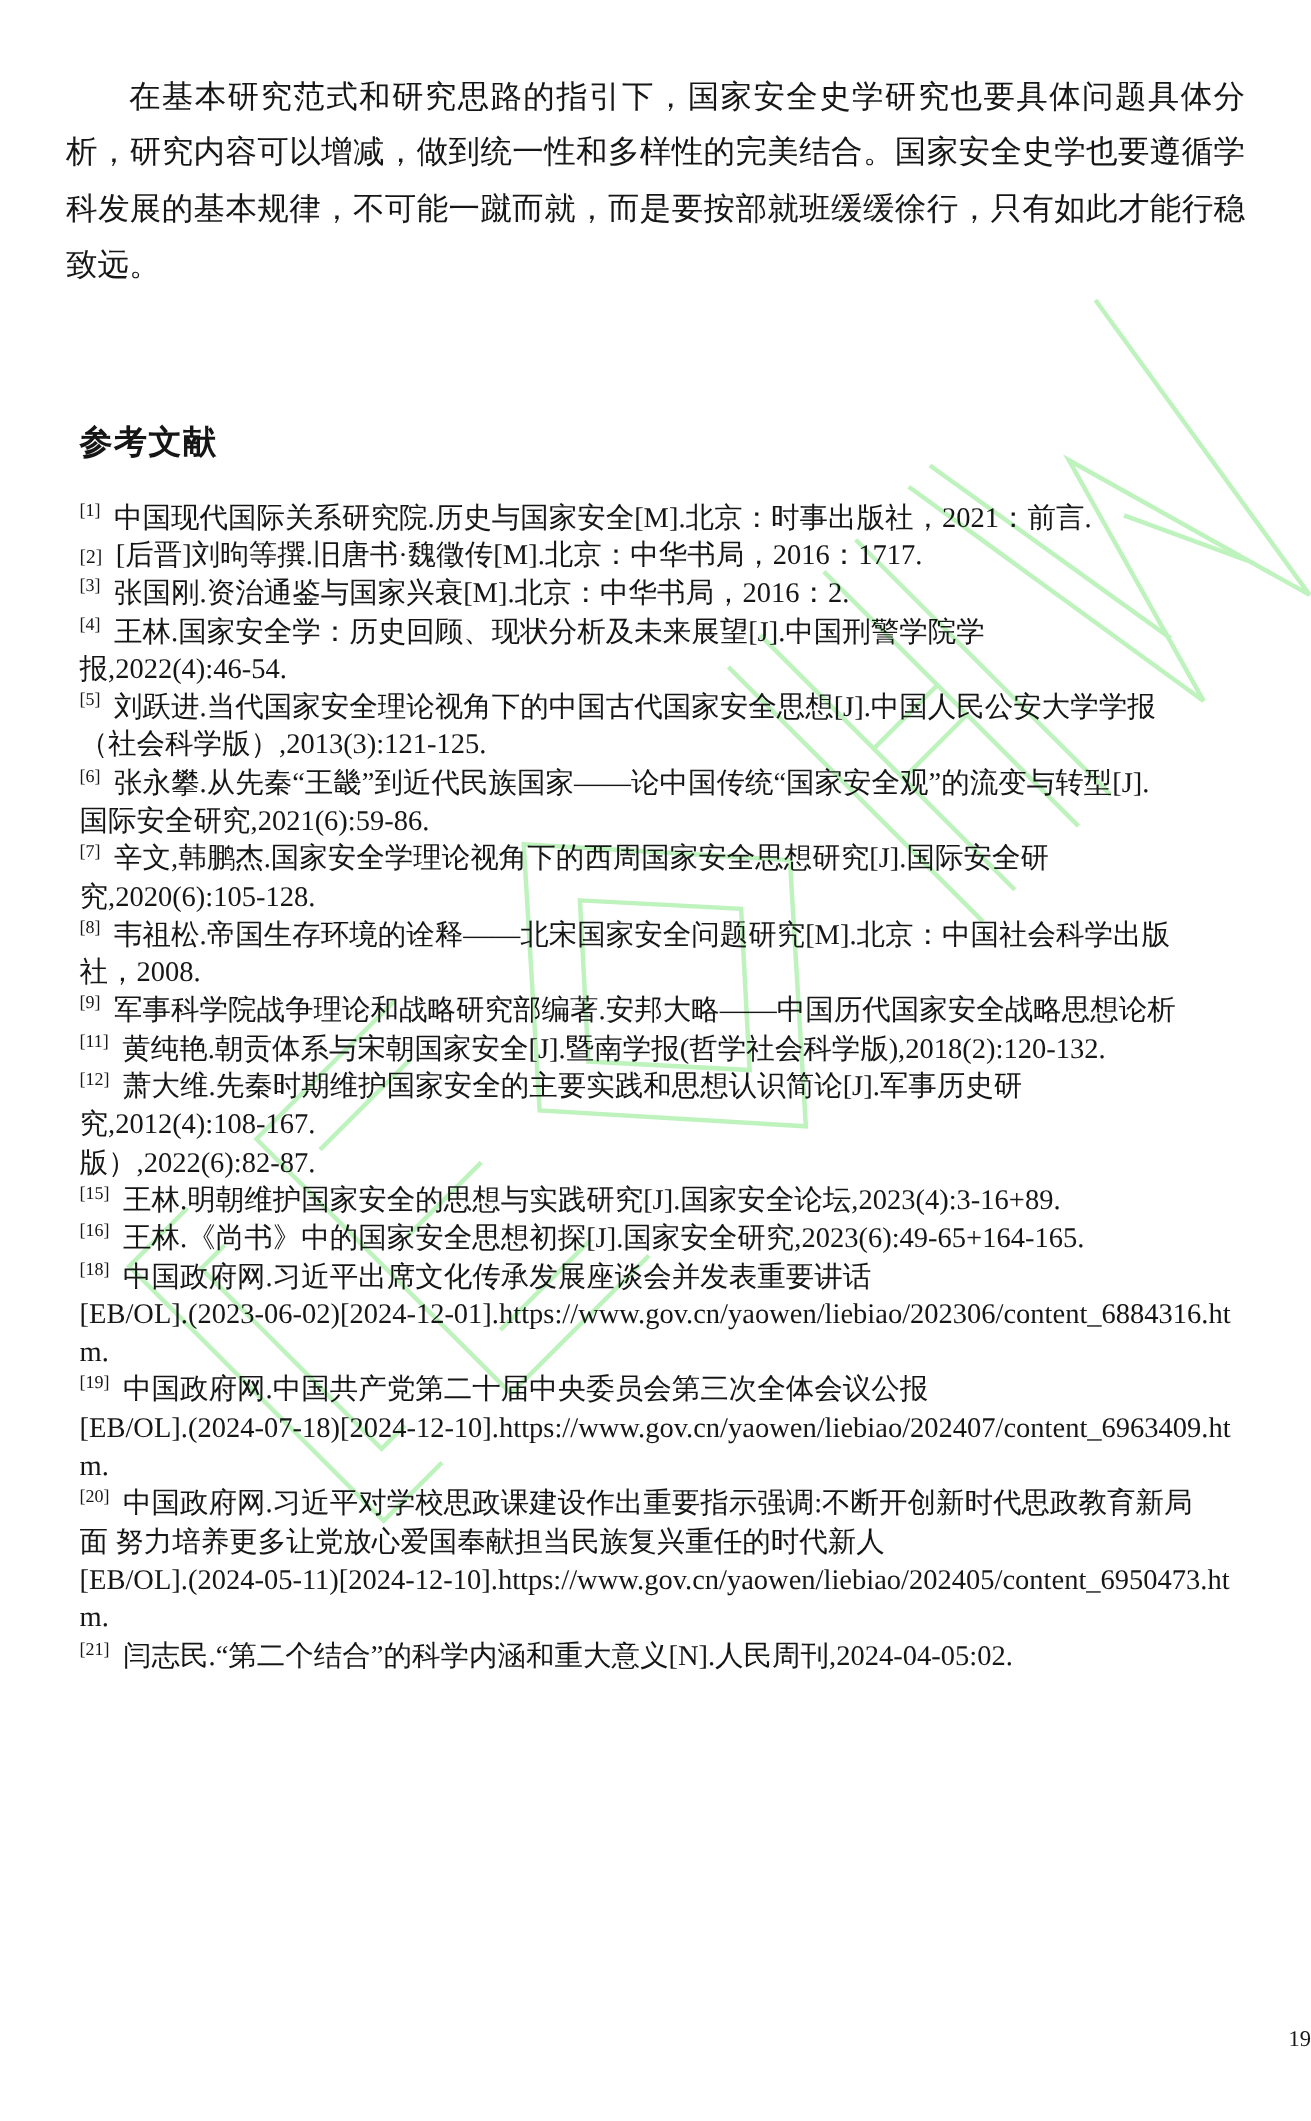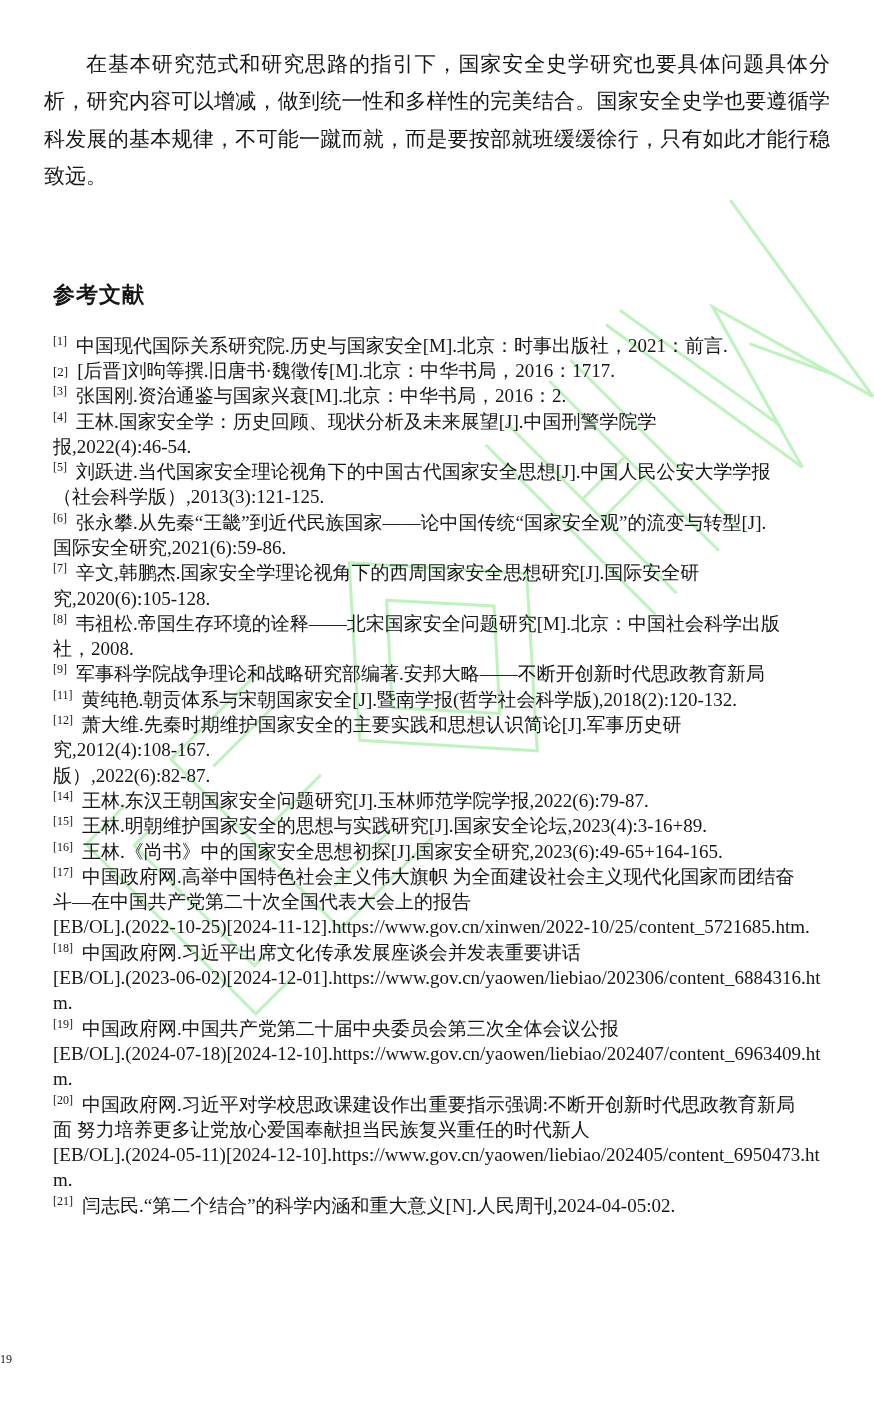--- a/index.html
+++ b/index.html
@@ -49,22 +49,22 @@
     margin-right:9px;
     line-height:0;
   }
   .refnum.base{
     font-size:13px;
     vertical-align:1px;
   }
   .page-number{
     position:absolute;
     top:1352px;left:0;width:100%;
-    text-align:left;
-    font-size:12px;
+    text-align:right;
+    font-size:15px;
     z-index:1;
   }
 </style>
 </head>
 <body>
 
 <div class="page">
 
   <svg class="watermark" width="874" height="1414" viewBox="0 0 874 1414" aria-hidden="true">
     <g transform="rotate(-45 475 625)" fill="none" stroke="#b3f1b3" stroke-width="3" opacity="0.85" stroke-linejoin="miter">
@@ -115,45 +115,37 @@
         </div>
         <div class="ref">
           <div class="ref-line"><span class="refnum">[7]</span><span>辛文,韩鹏杰.国家安全学理论视角下的西周国家安全思想研究[J].国际安全研</span></div>
           <div class="ref-line"><span>究,2020(6):105-128.</span></div>
         </div>
         <div class="ref">
           <div class="ref-line"><span class="refnum">[8]</span><span>韦祖松.帝国生存环境的诠释——北宋国家安全问题研究[M].北京：中国社会科学出版</span></div>
           <div class="ref-line"><span>社，2008.</span></div>
         </div>
         <div class="ref">
-          <div class="ref-line"><span class="refnum">[9]</span><span>军事科学院战争理论和战略研究部编著.安邦大略——不断开创新时代思政教育新局</span></div>
+          <div class="ref-line"><span class="refnum">[9]</span><span>军事科学院战争理论和战略研究部编著.安邦大略——中国历代国家安全战略思想论析</span></div>
         </div>
         <div class="ref">
           <div class="ref-line"><span class="refnum">[11]</span><span>黄纯艳.朝贡体系与宋朝国家安全[J].暨南学报(哲学社会科学版),2018(2):120-132.</span></div>
         </div>
         <div class="ref">
           <div class="ref-line"><span class="refnum">[12]</span><span>萧大维.先秦时期维护国家安全的主要实践和思想认识简论[J].军事历史研</span></div>
           <div class="ref-line"><span>究,2012(4):108-167.</span></div>
         </div>
         <div class="ref">
           <div class="ref-line"><span>版）,2022(6):82-87.</span></div>
         </div>
         <div class="ref">
-          <div class="ref-line"><span class="refnum">[14]</span><span>王林.东汉王朝国家安全问题研究[J].玉林师范学院学报,2022(6):79-87.</span></div>
-        </div>
-        <div class="ref">
           <div class="ref-line"><span class="refnum">[15]</span><span>王林.明朝维护国家安全的思想与实践研究[J].国家安全论坛,2023(4):3-16+89.</span></div>
         </div>
         <div class="ref">
           <div class="ref-line"><span class="refnum">[16]</span><span>王林.《尚书》中的国家安全思想初探[J].国家安全研究,2023(6):49-65+164-165.</span></div>
-        </div>
-        <div class="ref">
-          <div class="ref-line"><span class="refnum">[17]</span><span>中国政府网.高举中国特色社会主义伟大旗帜 为全面建设社会主义现代化国家而团结奋</span></div>
-          <div class="ref-line"><span>斗—在中国共产党第二十次全国代表大会上的报告</span></div>
-          <div class="ref-line"><span>[EB/OL].(2022-10-25)[2024-11-12].https://www.gov.cn/xinwen/2022-10/25/content_5721685.htm.</span></div>
         </div>
         <div class="ref">
           <div class="ref-line"><span class="refnum">[18]</span><span>中国政府网.习近平出席文化传承发展座谈会并发表重要讲话</span></div>
           <div class="ref-line"><span>[EB/OL].(2023-06-02)[2024-12-01].https://www.gov.cn/yaowen/liebiao/202306/content_6884316.htm.</span></div>
         </div>
         <div class="ref">
           <div class="ref-line"><span class="refnum">[19]</span><span>中国政府网.中国共产党第二十届中央委员会第三次全体会议公报</span></div>
           <div class="ref-line"><span>[EB/OL].(2024-07-18)[2024-12-10].https://www.gov.cn/yaowen/liebiao/202407/content_6963409.htm.</span></div>
         </div>
         <div class="ref">

